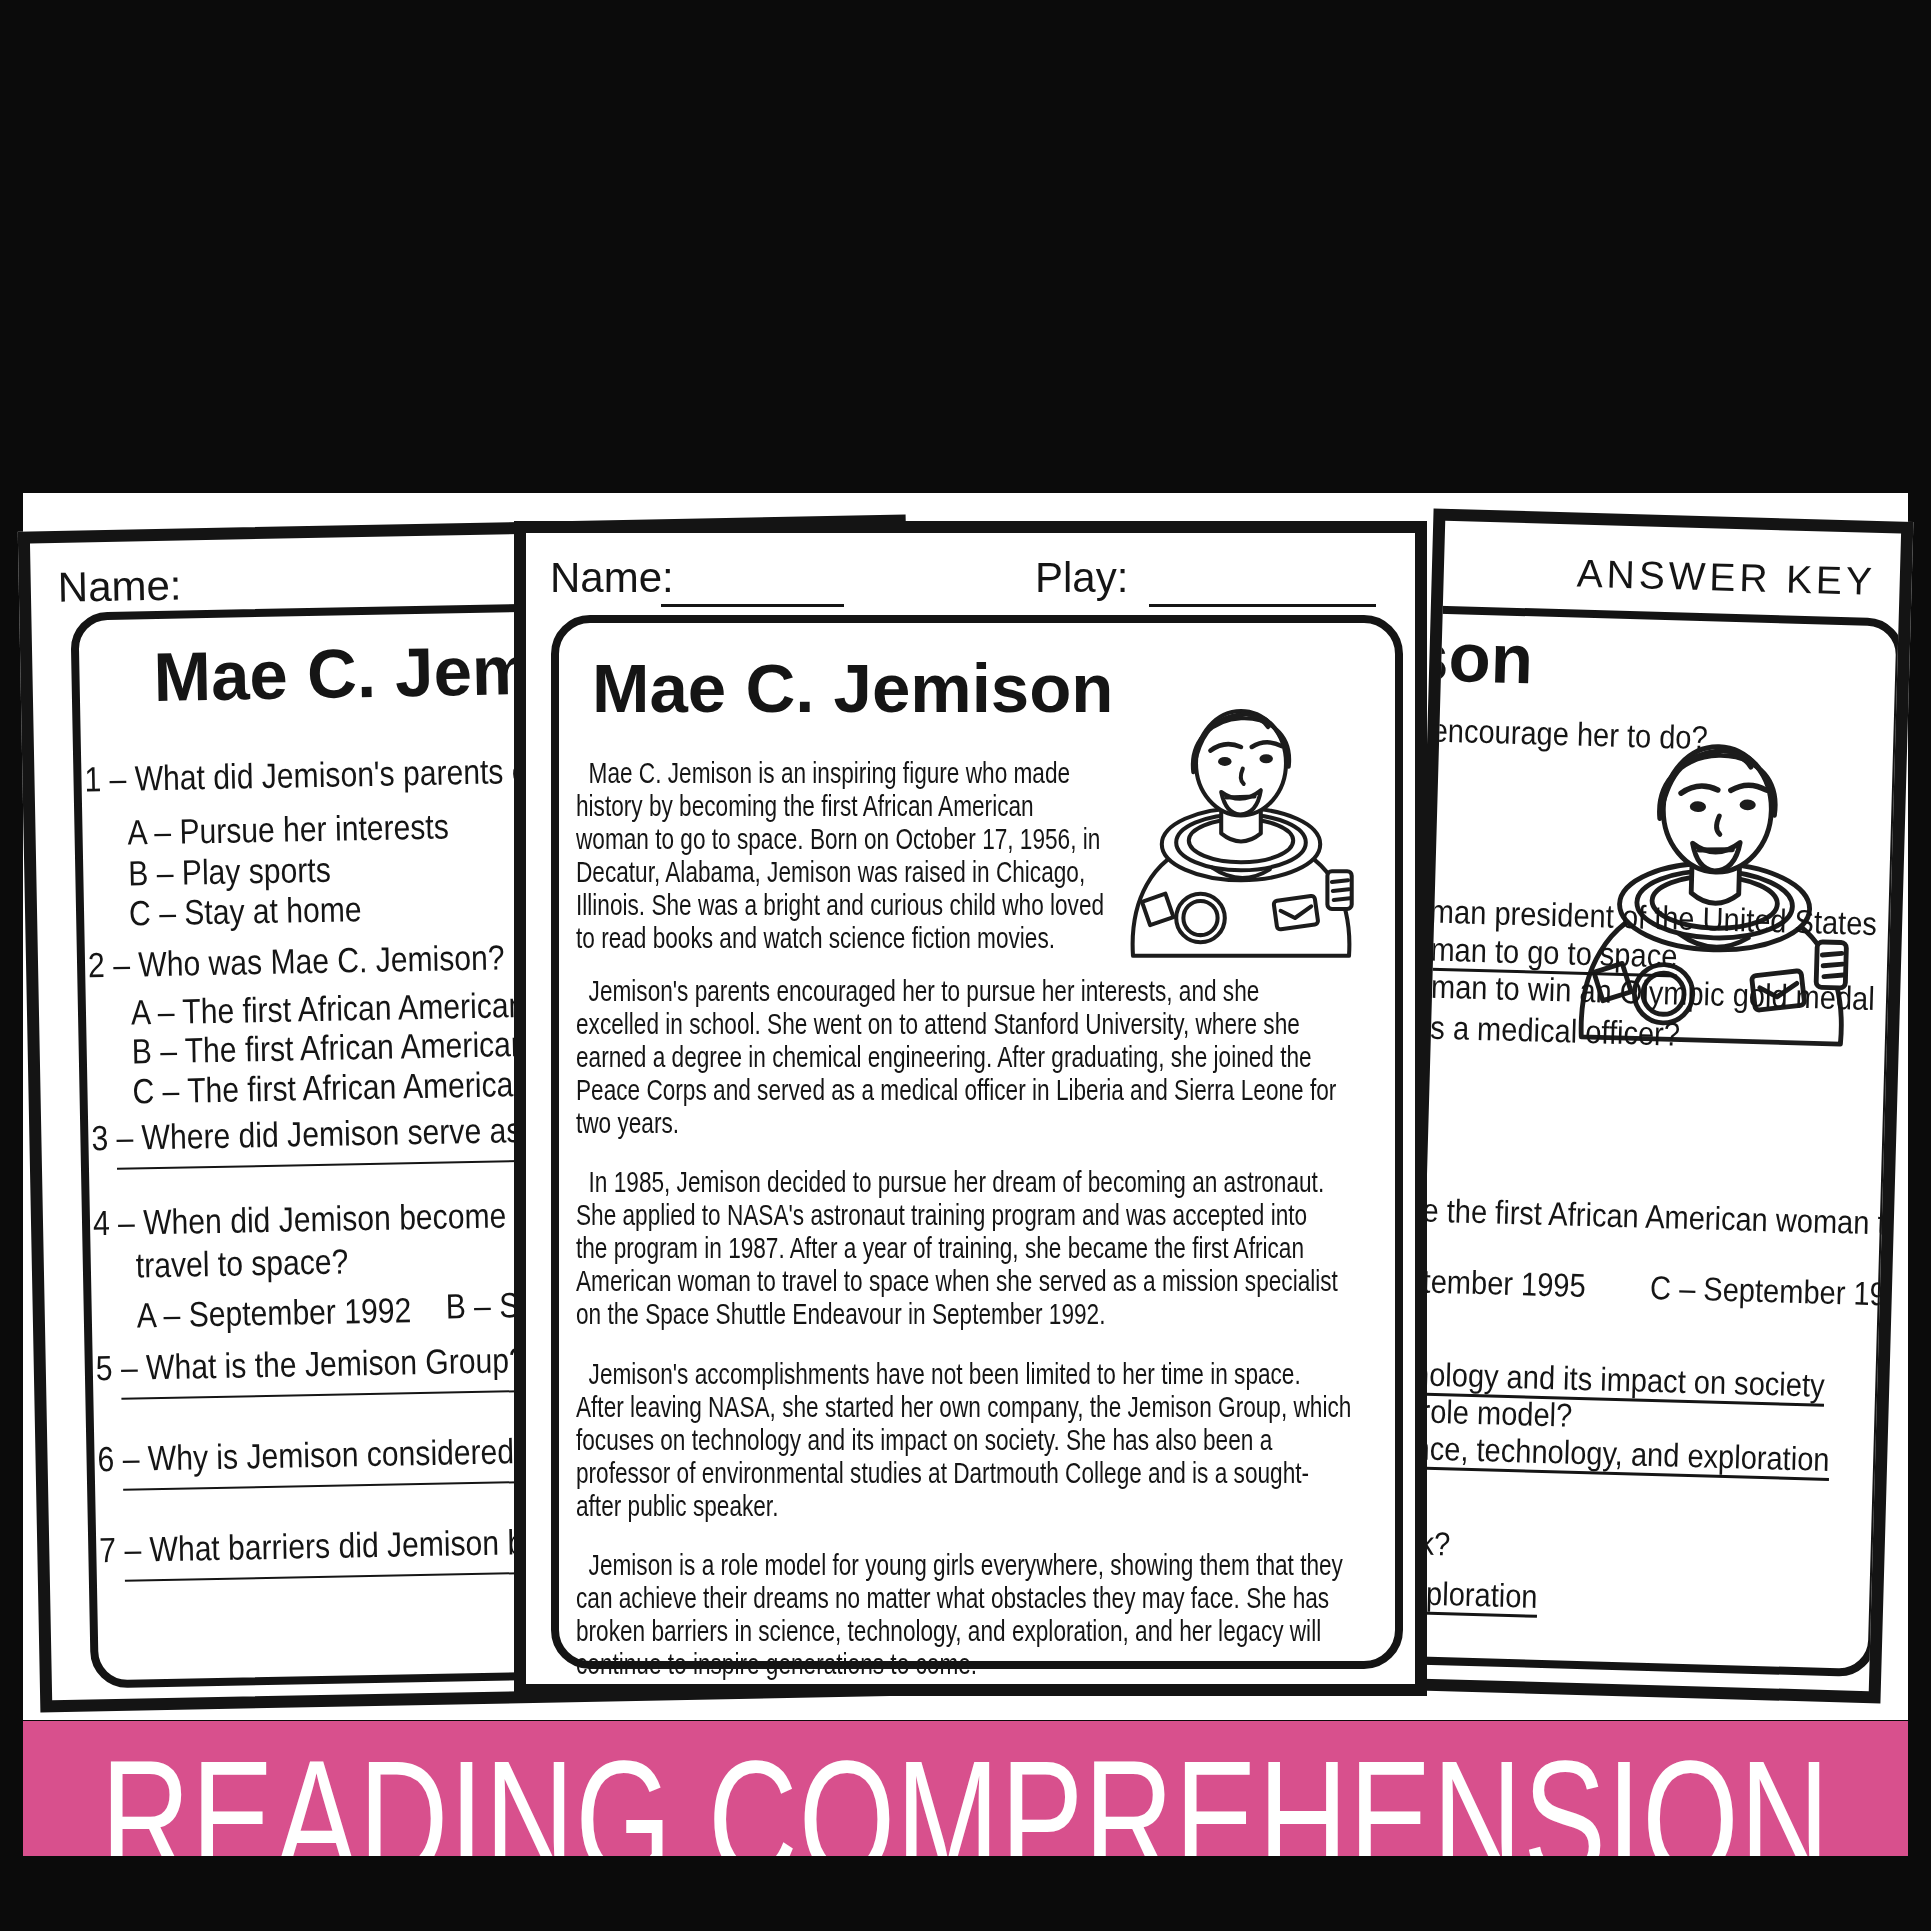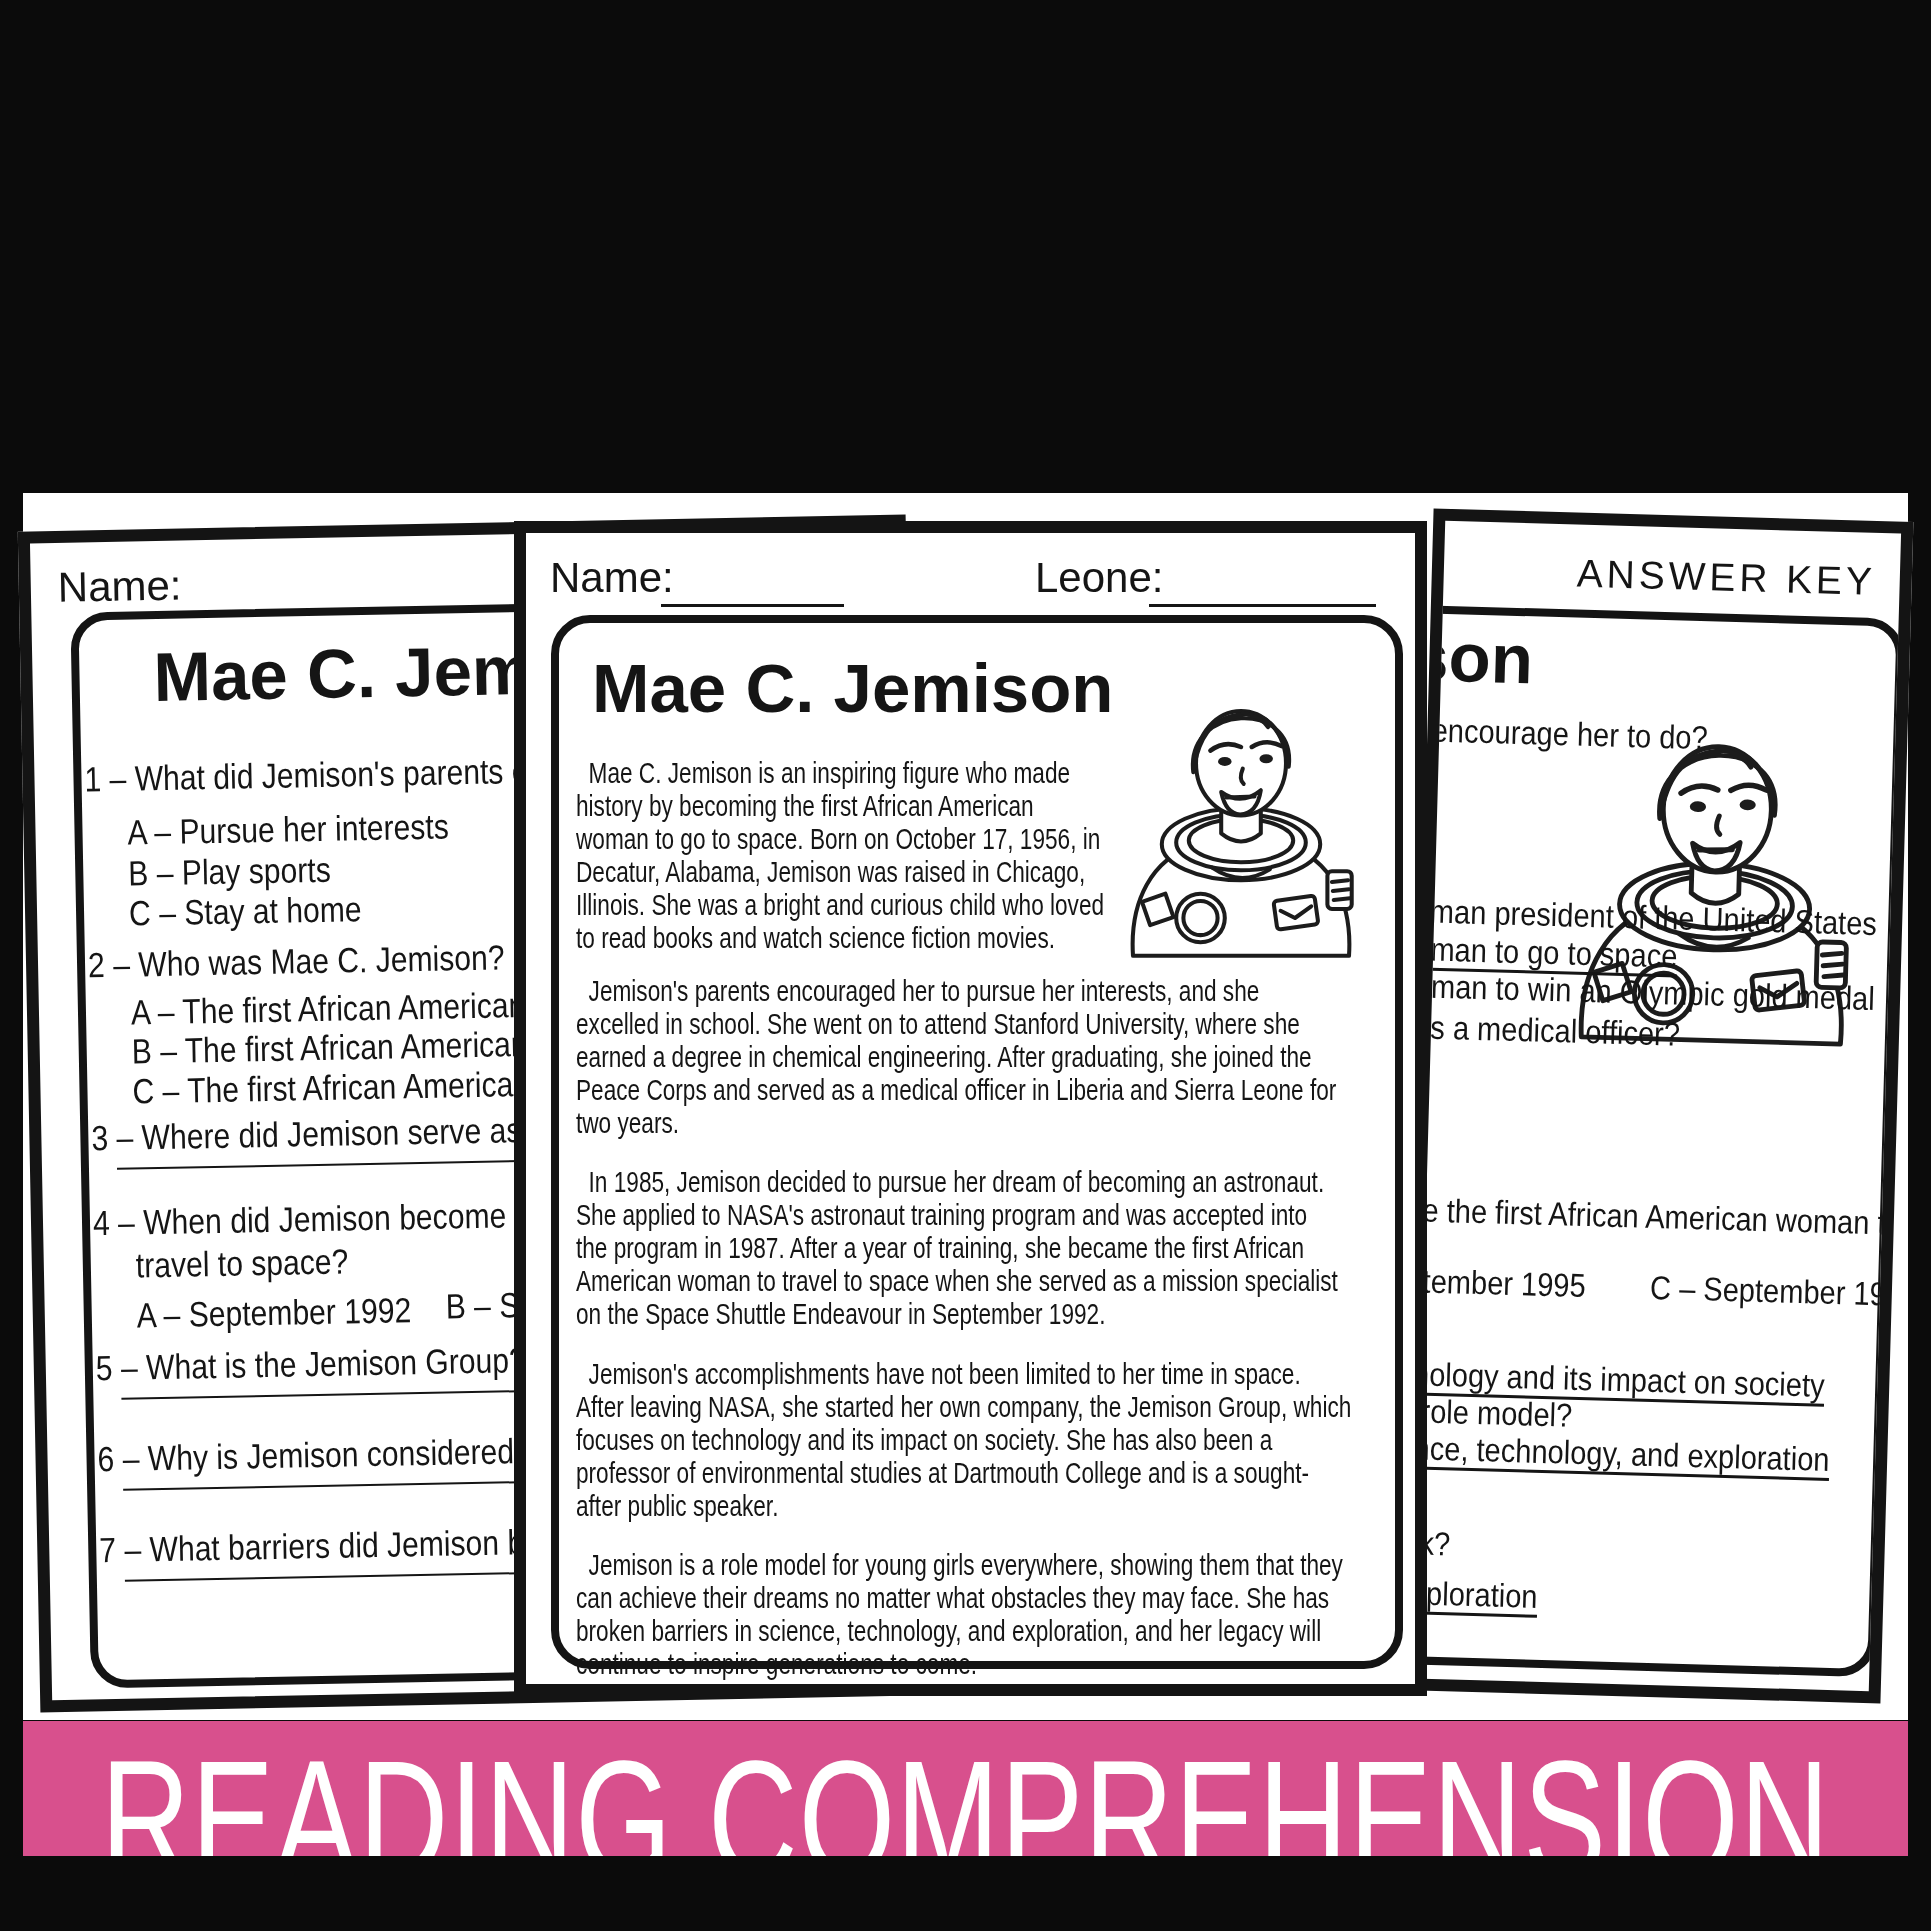--- a/index.html
+++ b/index.html
@@ -135,21 +135,21 @@
     <div class="akrow ans" style="left:-420px;top:835px;">A company that focuses on technology and its impact on society</div>
     <div class="akrow" style="left:-434px;top:872px;">6 – Why is Jemison considered a role model?</div>
     <div class="akrow ans" style="left:-406px;top:909px;">She has broken barriers in science, technology, and exploration</div>
     <div class="akrow" style="left:-449px;top:1004px;">7 – What barriers did Jemison break?</div>
     <div class="akrow ans" style="left:-623px;top:1054px;">She broke barriers in science, technology, and exploration</div>
   </div>
 
   <div class="page" id="page-center">
     <div class="abs namelabel" style="left:24px;top:21px;">Name:</div>
     <div class="blank" style="left:135px;top:71px;width:183px;"></div>
-    <div class="abs namelabel" style="left:509px;top:21px;">Leone:</div>
+    <div class="abs namelabel" style="left:509px;top:21px;">Play:</div>
     <div class="blank" style="left:623px;top:71px;width:227px;"></div>
 
     <div class="artbox" style="left:25px;top:82px;width:836px;height:1038px;border-radius:39px;"></div>
 
     <div class="abs wtitle" style="left:66px;top:116px;">Mae C. Jemison</div>
 
     <svg class="abs" style="left:576px;top:124px;" width="278" height="306" viewBox="0 0 300 340">
       <g fill="#ffffff" stroke="#1c1c1c" stroke-width="4.5" stroke-linecap="round" stroke-linejoin="round">
         <path d="M30 332 C26 270 52 224 98 210 L202 210 C248 224 274 270 270 332 Z"></path>
         <path d="M40 272 l26 -9 9 26 -26 9 z"></path>

